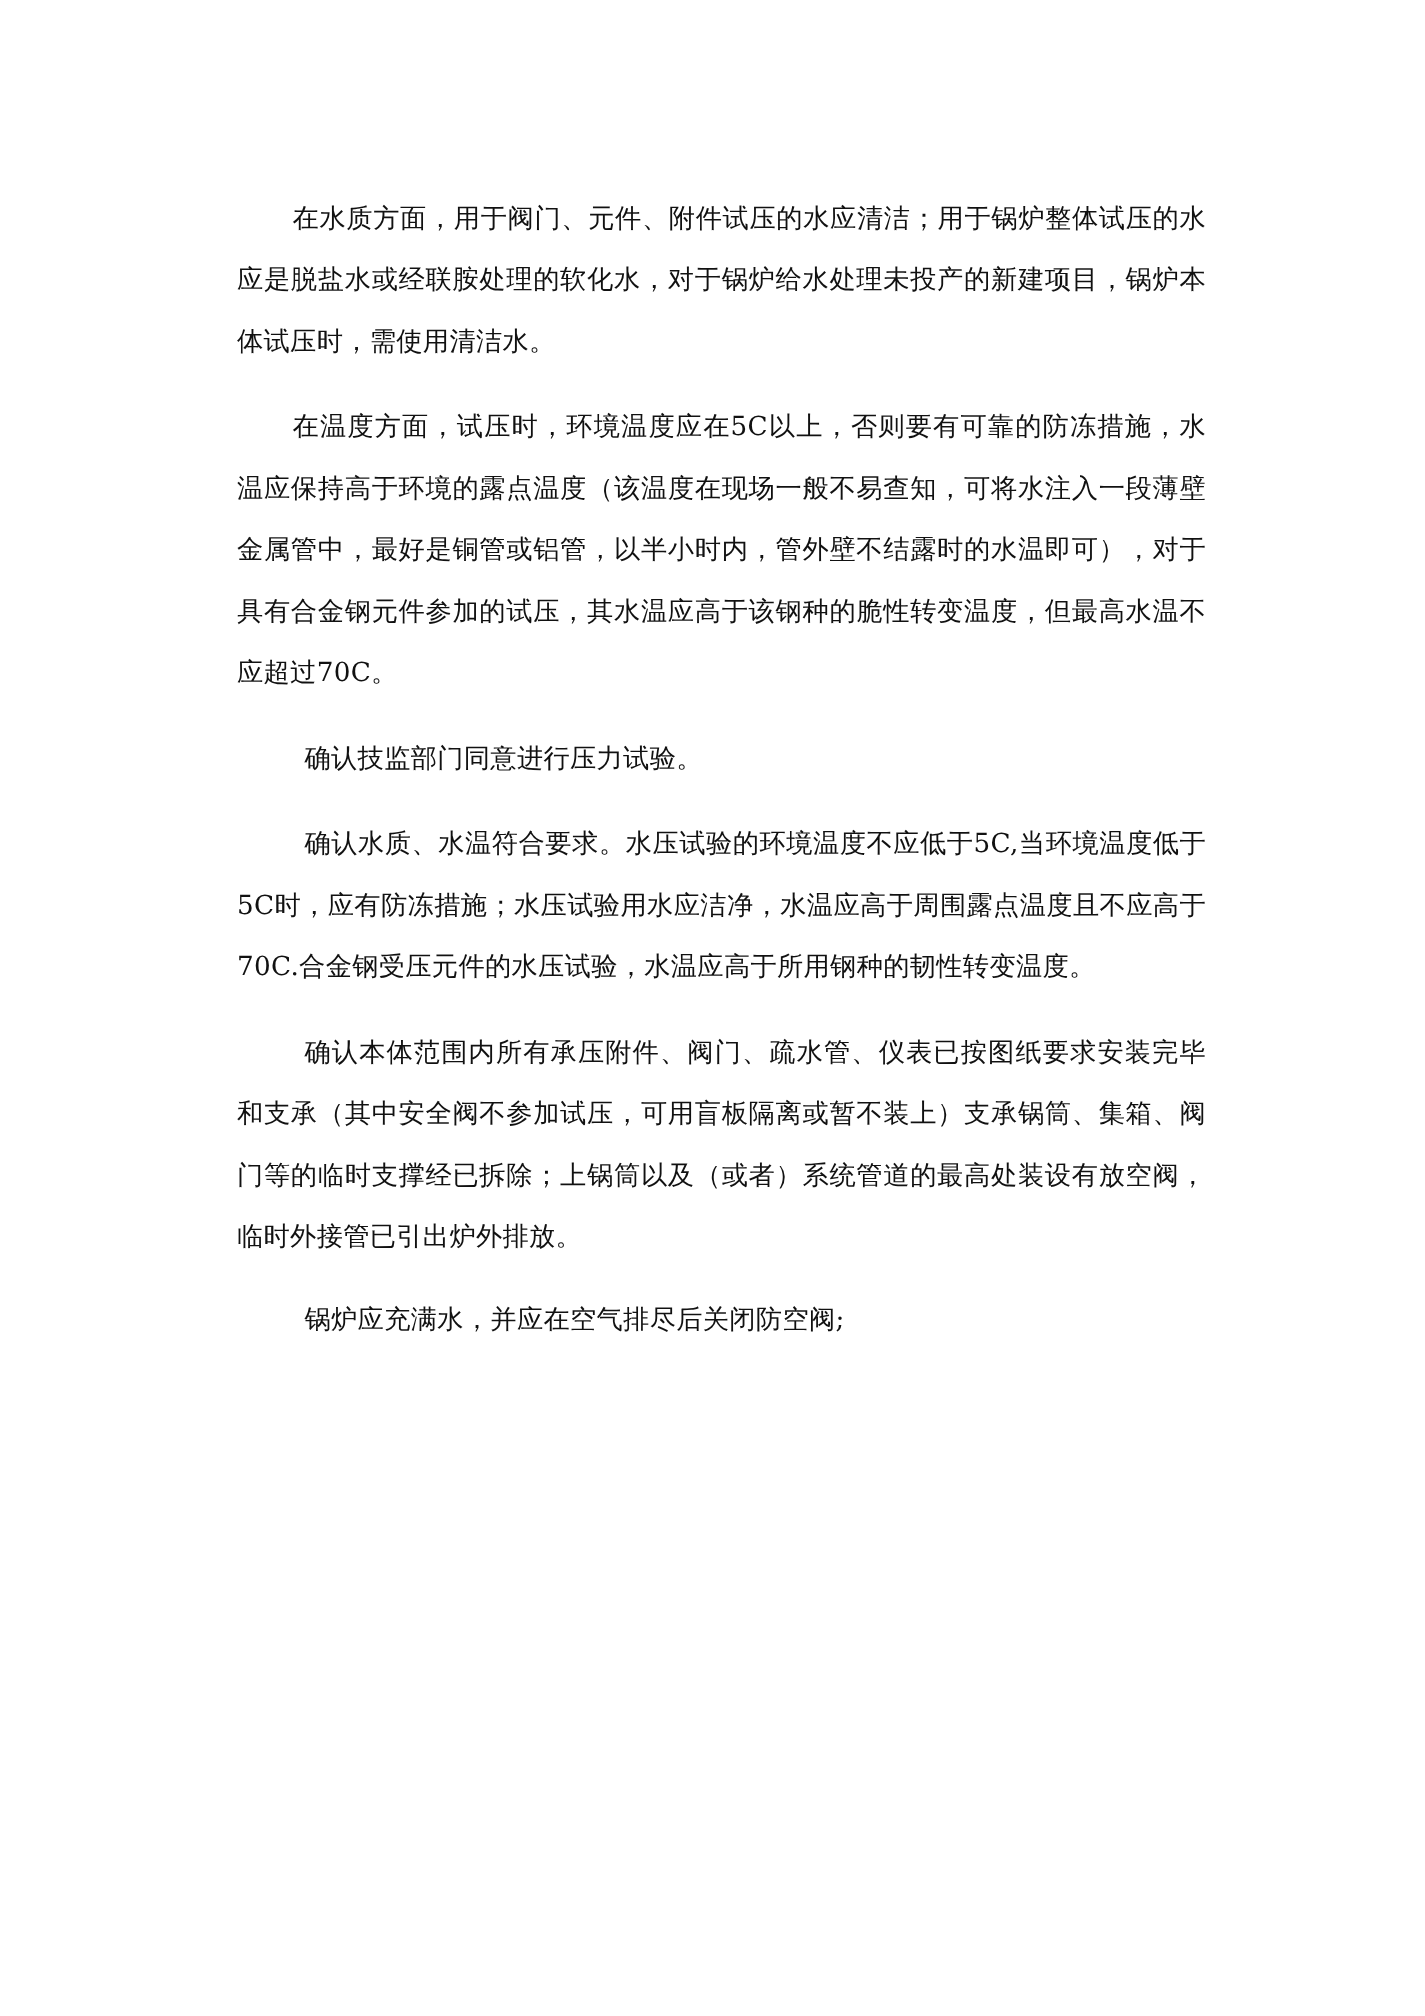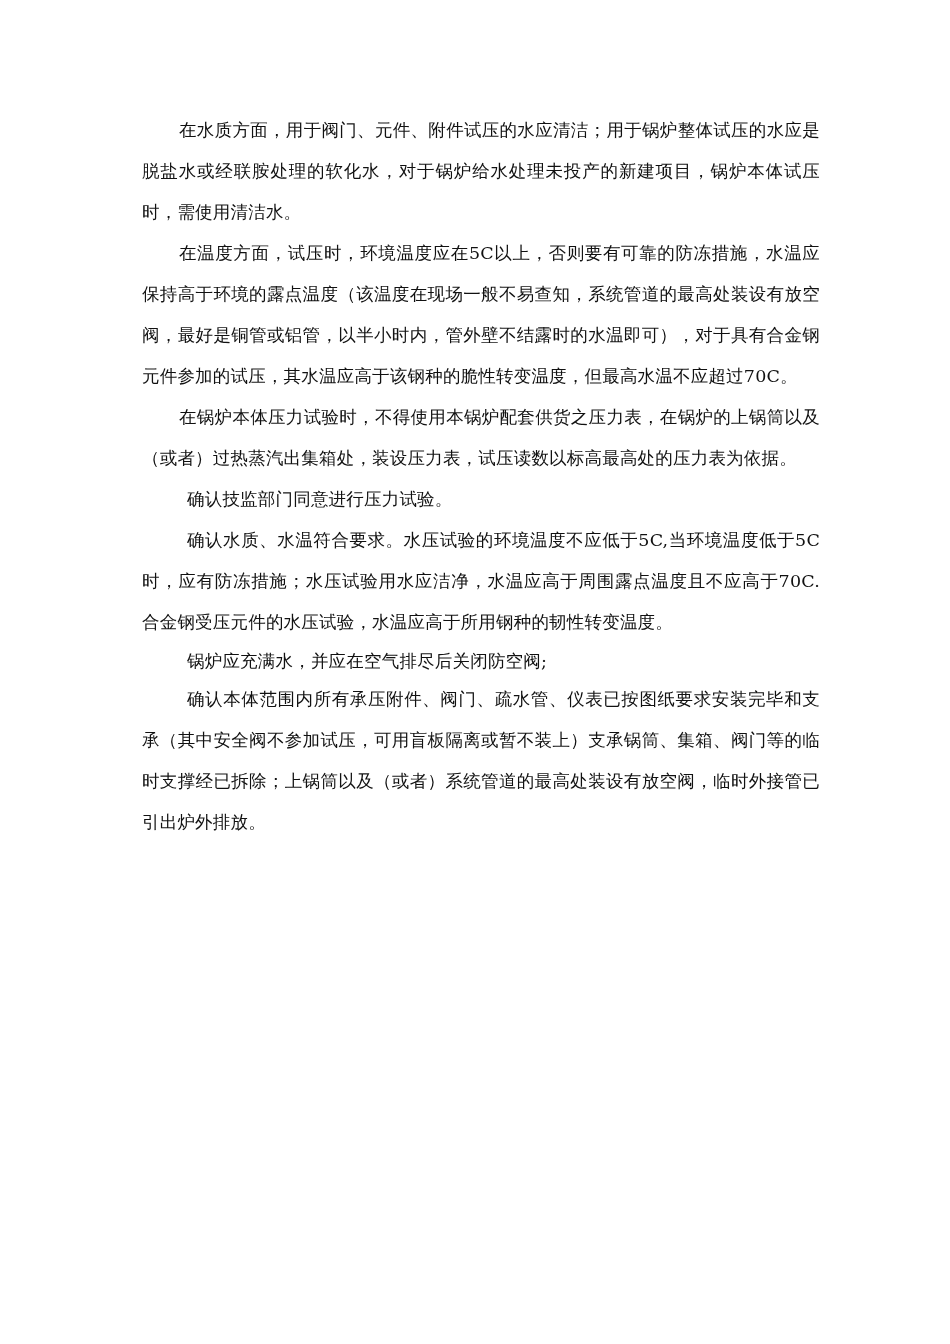--- a/index.html
+++ b/index.html
@@ -15,36 +15,35 @@
     font-family: "DejaVu Serif", "Liberation Serif", serif;
     color: #111111;
   }
   .page {
     position: absolute;
     left: 142px;
     top: 110px;
     width: 678px;
   }
   .para {
-    margin: 0;
+    margin: 16px;
     font-size: 17.5px;
     line-height: 41px;
     text-align: justify;
     text-align-last: left;
     letter-spacing: 0.2px;
     word-break: break-all;
   }
   .indent-a { text-indent: 37px; }
   .indent-b { text-indent: 45px; }
   .tight { line-height: 36px; }
 </style>
 </head>
 <body>
 
 <div class="page">
   <p class="para indent-a">在水质方面，用于阀门、元件、附件试压的水应清洁；用于锅炉整体试压的水应是脱盐水或经联胺处理的软化水，对于锅炉给水处理未投产的新建项目，锅炉本体试压时，需使用清洁水。</p>
-  <p class="para indent-a">在温度方面，试压时，环境温度应在5C以上，否则要有可靠的防冻措施，水温应保持高于环境的露点温度（该温度在现场一般不易查知，系统管道的最高处装设有放空阀，最好是铜管或铝管，以半小时内，管外壁不结露时的水温即可），对于具有合金钢元件参加的试压，其水温应高于该钢种的脆性转变温度，但最高水温不应超过70C。</p>
-  <p class="para indent-a">在锅炉本体压力试验时，不得使用本锅炉配套供货之压力表，在锅炉的上锅筒以及（或者）过热蒸汽出集箱处，装设压力表，试压读数以标高最高处的压力表为依据。</p>
+  <p class="para indent-a">在温度方面，试压时，环境温度应在5C以上，否则要有可靠的防冻措施，水温应保持高于环境的露点温度（该温度在现场一般不易查知，可将水注入一段薄壁金属管中，最好是铜管或铝管，以半小时内，管外壁不结露时的水温即可），对于具有合金钢元件参加的试压，其水温应高于该钢种的脆性转变温度，但最高水温不应超过70C。</p>
   <p class="para indent-b">确认技监部门同意进行压力试验。</p>
   <p class="para indent-b">确认水质、水温符合要求。水压试验的环境温度不应低于5C,当环境温度低于5C时，应有防冻措施；水压试验用水应洁净，水温应高于周围露点温度且不应高于70C.合金钢受压元件的水压试验，水温应高于所用钢种的韧性转变温度。</p>
+  <p class="para indent-b">确认本体范围内所有承压附件、阀门、疏水管、仪表已按图纸要求安装完毕和支承（其中安全阀不参加试压，可用盲板隔离或暂不装上）支承锅筒、集箱、阀门等的临时支撑经已拆除；上锅筒以及（或者）系统管道的最高处装设有放空阀，临时外接管已引出炉外排放。</p>
   <p class="para indent-b tight">锅炉应充满水，并应在空气排尽后关闭防空阀;</p>
-  <p class="para indent-b">确认本体范围内所有承压附件、阀门、疏水管、仪表已按图纸要求安装完毕和支承（其中安全阀不参加试压，可用盲板隔离或暂不装上）支承锅筒、集箱、阀门等的临时支撑经已拆除；上锅筒以及（或者）系统管道的最高处装设有放空阀，临时外接管已引出炉外排放。</p>
 </div>
 
 </body></html>

